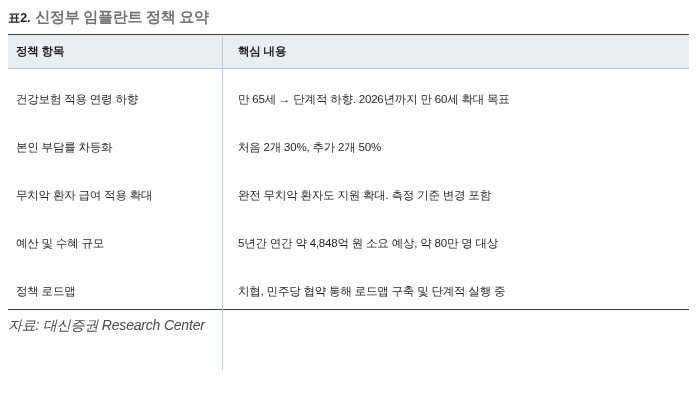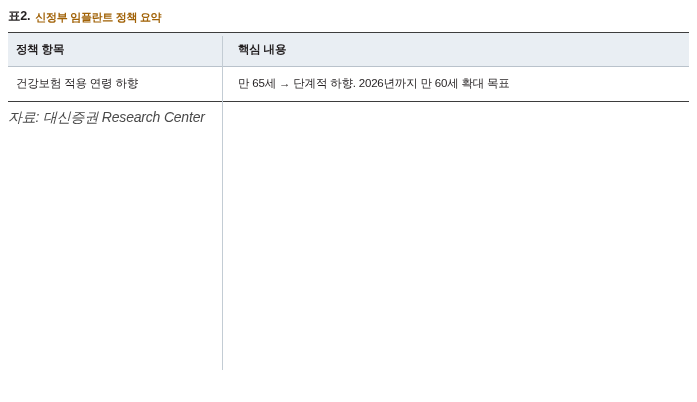--- a/index.html
+++ b/index.html
@@ -27,23 +27,23 @@
     gap: 5px;
     padding: 8px 0 7px 0;
   }
   .title-label {
     font-size: 12.5px;
     font-weight: bold;
     color: #231f20;
     letter-spacing: -0.2px;
   }
   .title-text {
-    font-size: 11px;
+    font-size: 15px;
     font-weight: bold;
-    color: #a16207;
+    color: #737373;
     letter-spacing: -0.3px;
   }
   table.policy-table {
     width: 681px;
     border-collapse: collapse;
     table-layout: fixed;
     border-top: 1.6px solid #3d3d3d;
     border-bottom: 1.6px solid #3d3d3d;
   }
   table.policy-table thead th {
@@ -56,21 +56,21 @@
     height: 21px;
     border-bottom: 0.8px solid #b9c2cb;
     letter-spacing: -0.2px;
   }
   table.policy-table thead th.col-item {
     width: 206px;
   }
   table.policy-table tbody td {
     font-size: 11.5px;
     color: #231f20;
-    padding: 9px 8px 10px 8px;
+    padding: 23px 8px 10px 8px;
     vertical-align: middle;
     letter-spacing: -0.2px;
     line-height: 1.3;
   }
   table.policy-table tbody tr td.col-item {
     width: 206px;
   }
   table.policy-table tbody tr + tr td {
     border-top: 0px;
   }
@@ -105,19 +105,35 @@
       <tr>
         <th class="col-item">정책 항목</th>
         <th>핵심 내용</th>
       </tr>
     </thead>
     <tbody>
       <tr>
         <td class="col-item">건강보험 적용 연령 하향</td>
         <td>만 65세 → 단계적 하향. 2026년까지 만 60세 확대 목표</td>
       </tr>
+      <tr>
+        <td class="col-item">본인 부담률 차등화</td>
+        <td>처음 2개 30%, 추가 2개 50%</td>
+      </tr>
+      <tr>
+        <td class="col-item">무치악 환자 급여 적용 확대</td>
+        <td>완전 무치악 환자도 지원 확대. 측정 기준 변경 포함</td>
+      </tr>
+      <tr>
+        <td class="col-item">예산 및 수혜 규모</td>
+        <td>5년간 연간 약 4,848억 원 소요 예상, 약 80만 명 대상</td>
+      </tr>
+      <tr>
+        <td class="col-item">정책 로드맵</td>
+        <td>치협, 민주당 협약 통해 로드맵 구축 및 단계적 실행 중</td>
+      </tr>
     </tbody>
   </table>
 
   <div class="vline"></div>
 
   <div class="source">자료: 대신증권 Research Center</div>
 </div>
 
 </body></html>

